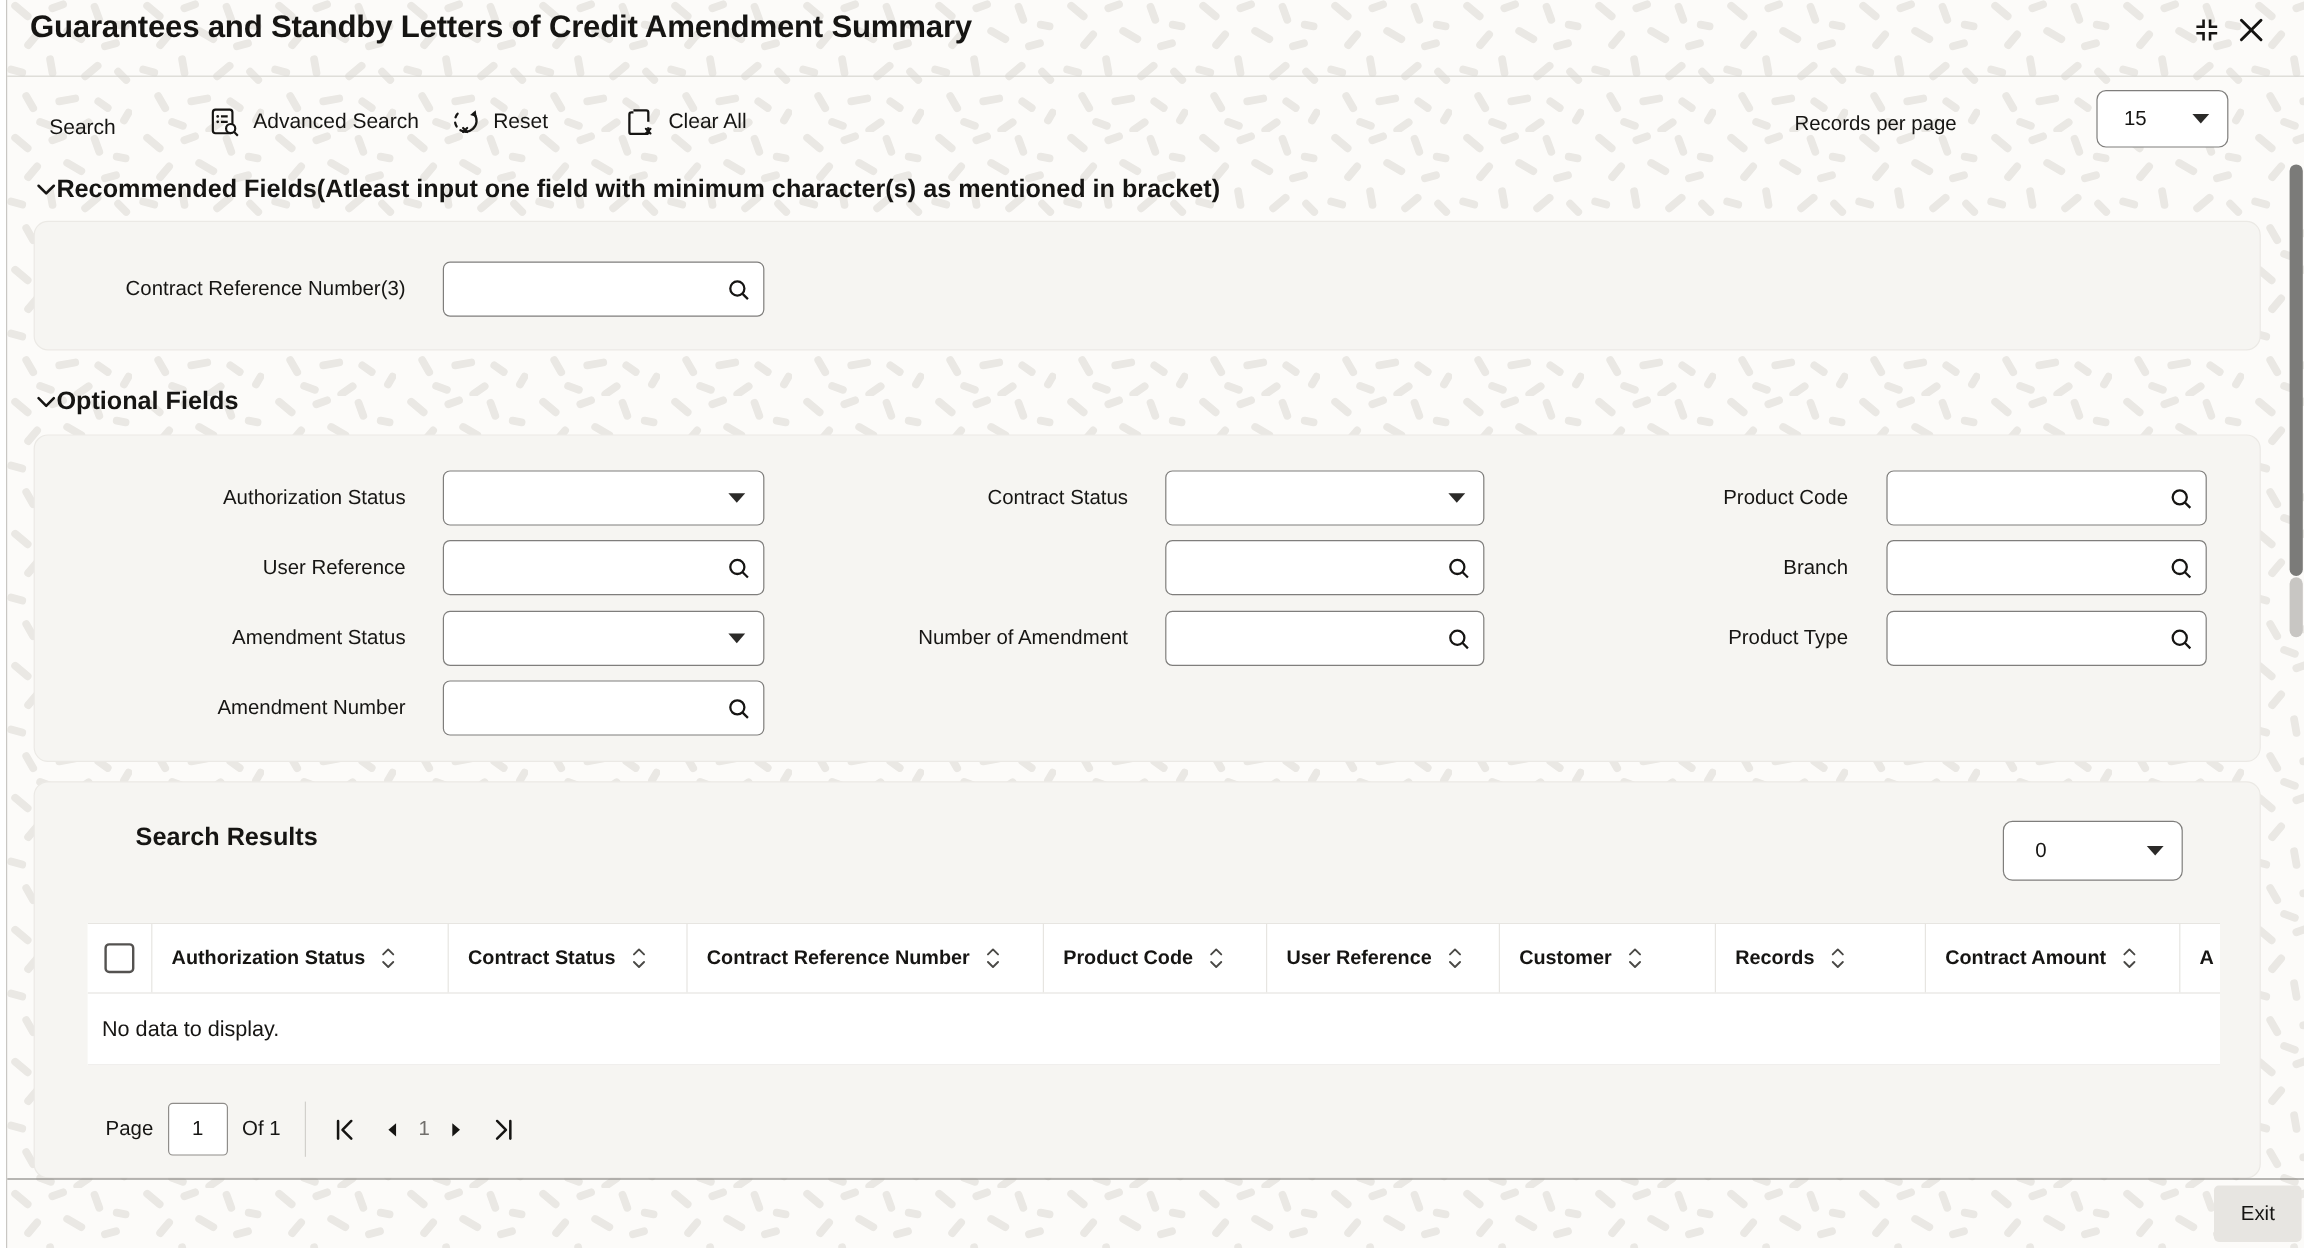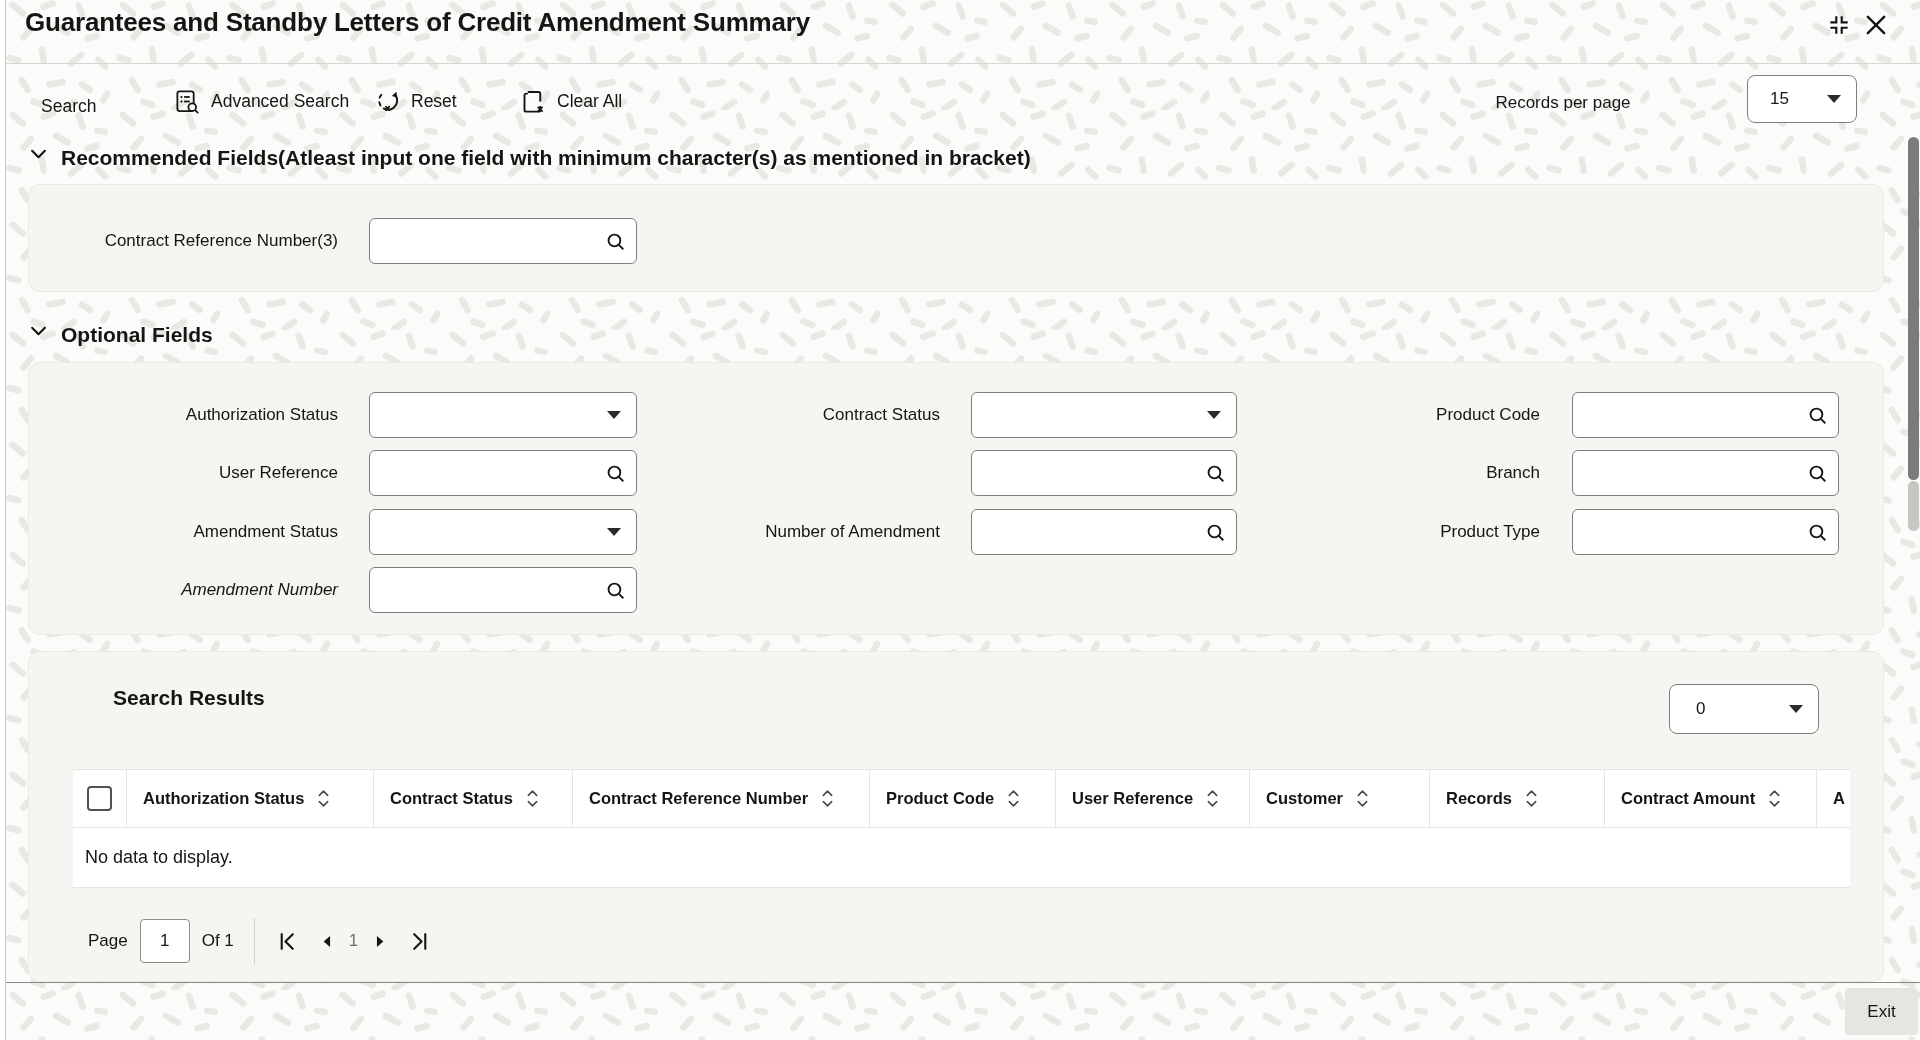--- a/index.html
+++ b/index.html
@@ -6,21 +6,21 @@
   #app{position:relative;width:1920px;height:1040px;overflow:hidden;
        font-family:"Liberation Sans",sans-serif;color:#161513;}
   .abs{position:absolute;}
   .bg-svg{position:absolute;left:0;top:0;z-index:0;}
   .layer{position:absolute;left:0;top:0;width:100%;height:100%;z-index:1;}
   .title{font-size:26px;font-weight:bold;letter-spacing:-0.2px;white-space:nowrap;}
   .hline{position:absolute;left:0;width:100%;height:1px;background:#d8d6d2;}
   .leftstrip{position:absolute;left:0;top:0;width:5px;height:100%;background:#ffffff;border-right:1px solid #c9c7c3;z-index:2;}
   .tb-item{position:absolute;display:flex;align-items:center;gap:10px;height:30px;cursor:pointer;}
   .tb-item span{font-size:17.5px;white-space:nowrap;}
-  .sec-head{display:flex;gap:14px;}
+  .sec-head{display:flex;align-items:center;}
   .sec-head .txt{font-size:21px;font-weight:bold;white-space:nowrap;}
   .panel{position:absolute;background:#f6f5f2;border:1px solid #ebe9e5;border-radius:12px;}
   .flabel{position:absolute;font-size:17px;text-align:right;white-space:nowrap;}
   .fld{position:absolute;height:46px;background:#fff;border:1px solid #7f7e7c;border-radius:6px;
        display:flex;align-items:center;box-sizing:border-box;}
   .fld input{flex:1;min-width:0;border:none;outline:none;background:transparent;
        font-family:"Liberation Sans",sans-serif;font-size:16px;padding:0 4px 0 12px;color:#161513;}
   .fld .mag{flex:0 0 auto;margin-right:10px;display:flex;cursor:pointer;}
   .dd-arrow{width:0;height:0;border-left:7px solid transparent;border-right:7px solid transparent;
        border-top:8px solid #2b2a28;position:absolute;right:15px;top:50%;margin-top:-4px;}
@@ -288,21 +288,21 @@
         <span class="mag">
           <svg width="21" height="21" viewBox="0 0 20 20">
               <g fill="none" stroke="#161513" stroke-width="1.8">
                 <circle cx="9" cy="9" r="5.6"></circle>
                 <line x1="13.2" y1="13.2" x2="17.4" y2="17.4"></line>
               </g>
             </svg>
         </span>
       </div>
 
-      <div class="flabel" style="left:0;top:204px;width:309px;line-height:46px;font-style:italic;">Amendment Number</div>
+      <div class="flabel" style="left:0;top:204px;width:309px;line-height:46px;">Amendment Number</div>
       <div class="fld" style="left:340px;top:204px;width:268px;">
         <input type="text" value="" style="">
         <span class="mag">
           <svg width="21" height="21" viewBox="0 0 20 20">
               <g fill="none" stroke="#161513" stroke-width="1.8">
                 <circle cx="9" cy="9" r="5.6"></circle>
                 <line x1="13.2" y1="13.2" x2="17.4" y2="17.4"></line>
               </g>
             </svg>
         </span>

